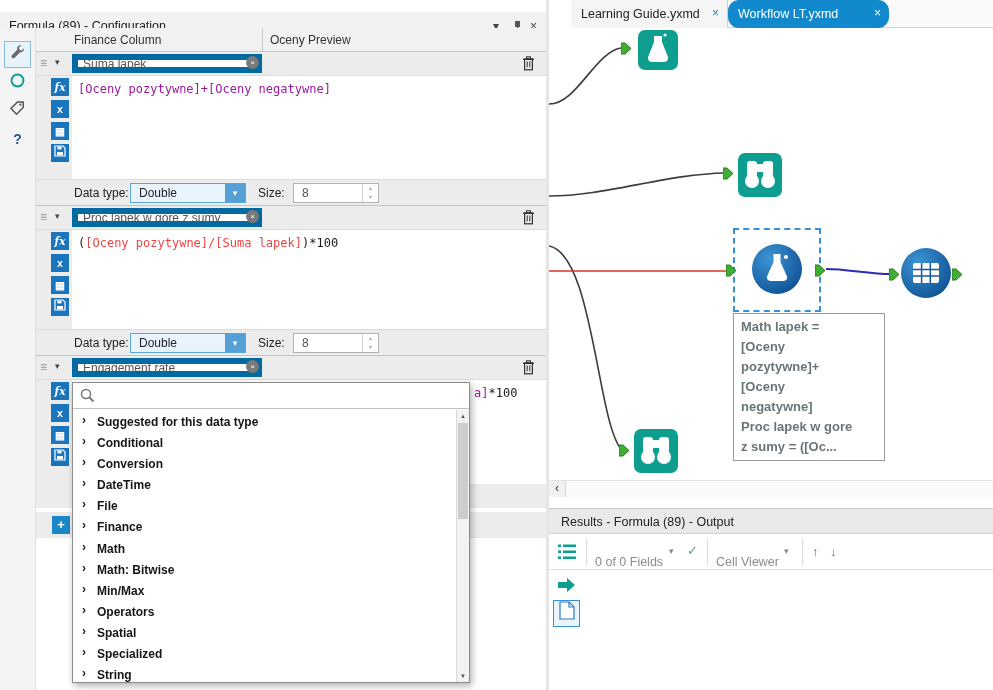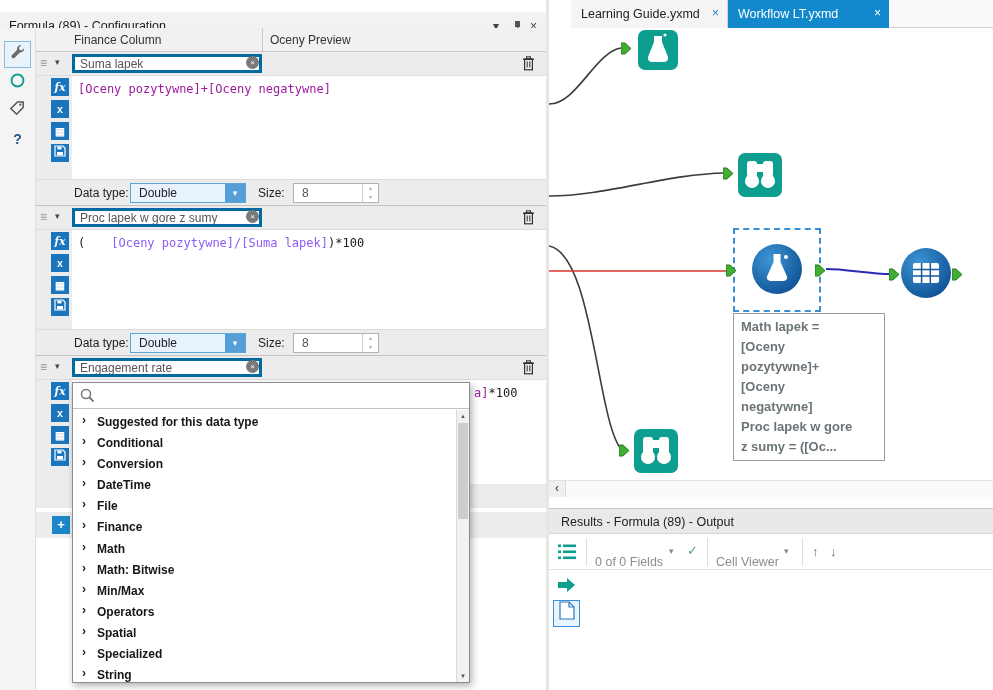--- a/index.html
+++ b/index.html
@@ -16,21 +16,21 @@
   .strip-btn.sel { border:1px solid #8abbe0; background:#e9f3fb; }
 
   .colheader { left:36px; top:28px; width:510px; height:24px; background:#f1f1f1; border-bottom:1px solid #c9c9c9; }
   .colheader .h1 { position:absolute; left:38px; top:5px; font-size:12px; color:#333; }
   .colheader .h2 { position:absolute; left:234px; top:5px; font-size:12px; color:#333; }
   .colheader .vdiv { position:absolute; left:226px; top:0; height:24px; border-left:1px solid #c9c9c9; }
 
   .name-row { width:510px; height:24px; background:#ececec; border-bottom:1px solid #dcdcdc; }
   .handle { position:absolute; left:4px; top:4px; font-size:12px; color:#949494; }
   .chev { position:absolute; left:19px; top:5px; font-size:9px; color:#444; }
-  .name-input { position:absolute; left:36px; top:2px; width:190px; height:19px; border:3px solid #0369a1; background:#fff; font-family:"Liberation Sans",sans-serif; font-size:12px; color:#555; padding:0 18px 0 5px; }
+  .name-input { position:absolute; left:36px; top:2px; width:190px; height:19px; border:6px solid #0369a1; background:#fff; font-family:"Liberation Sans",sans-serif; font-size:12px; color:#555; padding:0 18px 0 5px; }
   .clear-btn { position:absolute; left:210px; top:4px; width:13px; height:13px; border-radius:50%; background:#7a7a7a; color:#fff; font-size:8px; line-height:13px; text-align:center; }
   .trash { position:absolute; left:486px; top:4px; width:14px; height:16px; }
 
   .formula-area { width:510px; background:#fff; border-bottom:1px solid #dcdcdc; }
   .gutter { position:absolute; left:0; top:0; bottom:0; width:36px; background:#ececec; }
   .sq-ico { position:absolute; left:15px; width:18px; height:18px; background:#1b75bc; color:#fff; font-size:10.5px; font-weight:bold; text-align:center; line-height:18px; }
   .fxi { font-style:italic; font-family:"DejaVu Serif",serif; }
   .g1{top:2px}.g2{top:24px}.g3{top:46px}.g4{top:68px}
   .formula-text { position:absolute; left:42px; top:6px; right:8px; font-family:"DejaVu Sans Mono",monospace; font-size:12px; }
 
@@ -54,21 +54,21 @@
   .fb-scroll { position:absolute; right:0; top:27px; width:13px; bottom:0; background:#f2f2f2; border-left:1px solid #dadada; }
   .fb-up,.fb-down { position:absolute; left:0; right:0; text-align:center; font-size:6px; color:#555; }
   .fb-up{top:3px}.fb-down{bottom:3px}
   .fb-thumb { position:absolute; left:1px; top:13px; width:10px; height:96px; background:#cdcdcd; }
 
   
   .vsplit { left:546px; top:0; width:3px; height:690px; background:#e6e6e6; }
   .tabbar { left:549px; top:0; width:444px; height:28px; background:#fafafa; border-bottom:1px solid #d2d2d2;margin-left:22px; }
   .tab { position:absolute; top:0; height:28px; }
   .tab1 { left:0; width:157px; background:#f5f5f5; border-right:1px solid #d2d2d2; }
-  .tab2 { left:157px; width:161px; background:#1389cd; }
+  .tab2 { left:157px; width:161px; background:#1389cd;border-radius:11px; }
   .tab-label { position:absolute; left:10px; top:7px; font-size:12.5px; }
   .tab1 .tab-label { color:#222; } .tab2 .tab-label { color:#fff; }
   .tab-close { position:absolute; right:8px; top:6px; font-size:12px; }
   .tab1 .tab-close { color:#1b86c8; } .tab2 .tab-close { color:#fff; }
 
   .canvas { left:549px; top:28px; width:444px; height:452px; background:#fff; overflow:hidden; }
   .wires { position:absolute; left:0; top:0; }
   .wire { fill:none; stroke:#3c3c3c; stroke-width:1.6; }
   .wred { stroke:#d8362a; } .wblue { stroke:#2a2ab8; stroke-width:2; }
   .tool { position:absolute; }
@@ -202,21 +202,21 @@
     <span class="sq-ico g2">x</span>
     <span class="sq-ico g3">▦</span>
     <span class="sq-ico g4"><svg width="12" height="12" viewBox="0 0 12 12">
           <path d="M1 1 h8 l2 2 v8 H1 z" fill="none" stroke="#fff" stroke-width="1.2"></path>
           <rect x="3" y="7" width="6" height="3.4" fill="#fff"></rect>
           <rect x="3.5" y="1.6" width="4" height="2.8" fill="#fff"></rect>
         </svg></span>
   </div>
   <div class="formula-text">
     
-  <span style="color: rgb(26, 26, 26);">(</span><span style="color: #8b5cf6; margin-left: 26px;">[Oceny pozytywne]/[Suma lapek]</span><span style="color: rgb(26, 26, 26);">)</span><span style="color: rgb(26, 26, 26);">*100</span></div>
+  <span style="color: rgb(26, 26, 26);">(</span><span style="color: #ef4444;">[Oceny pozytywne]/[Suma lapek]</span><span style="color: rgb(26, 26, 26);">)</span><span style="color: rgb(26, 26, 26);">*100</span></div>
 </div>
 <div class="abs dtype-row" style="left:36px;top:330px">
   <span class="lbl" style="left:38px">Data type:</span>
   <div class="dd">
     <span class="dd-val">Double</span>
     <span class="dd-btn">▾</span>
   </div>
   <span class="lbl" style="left:222px">Size:</span>
   <div class="spinner">
     <span class="sp-val">8</span>

